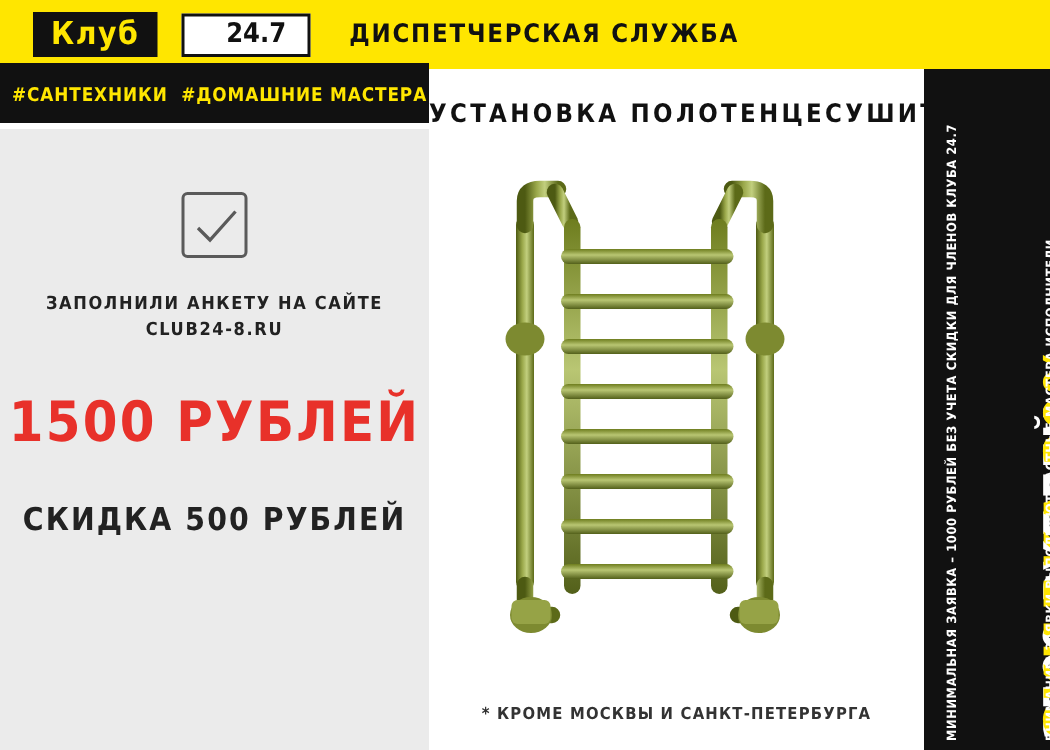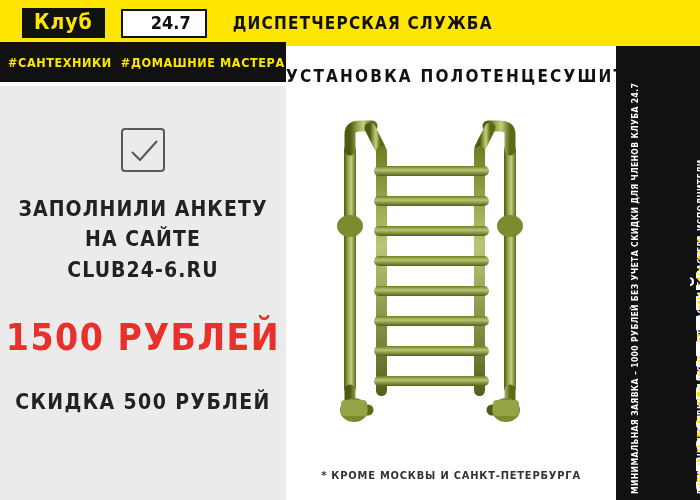--- a/index.html
+++ b/index.html
@@ -93,21 +93,21 @@
     width: 44px; height: 44px;
     margin: 42px auto 0 auto;
     border: 2px solid #5a5a5a;
     border-radius: 4px;
     position: relative;
   }
   .checkbox svg { position: absolute; left: 8px; top: 10px; }
   .lead {
     margin-top: 22px;
     color: #222222;
-    font-size: 21px;
+    font-size: 12px;
     font-weight: bold;
     letter-spacing: 1.1px;
     line-height: 1.45;
   }
   .price-big {
     margin-top: 34px;
     color: #e8312a;
     font-size: 37px;
     font-weight: bold;
     letter-spacing: 1.5px;
@@ -209,21 +209,21 @@
   </div>
 
   <div class="leftpanel">
     <div class="checkbox">
       <svg width="28" height="24" viewBox="0 0 28 24">
         <polyline points="1,12 9,20 26,1" fill="none" stroke="#5a5a5a" stroke-width="2.2"></polyline>
       </svg>
     </div>
     <div class="lead">
       <div>ЗАПОЛНИЛИ АНКЕТУ НА САЙТЕ</div>
-      <div>CLUB24-6.RU</div>
+      <div>CLUB24-8.RU</div>
     </div>
     <div class="price-big">1500 РУБЛЕЙ</div>
     <div class="discount">СКИДКА 500 РУБЛЕЙ</div>
   </div>
 
   <div class="center">
     <div class="center-title">УСТАНОВКА ПОЛОТЕНЦЕСУШИТЕЛЯ</div>
 
     <div class="product">
       <svg width="286" height="330" viewBox="0 0 286 330">

